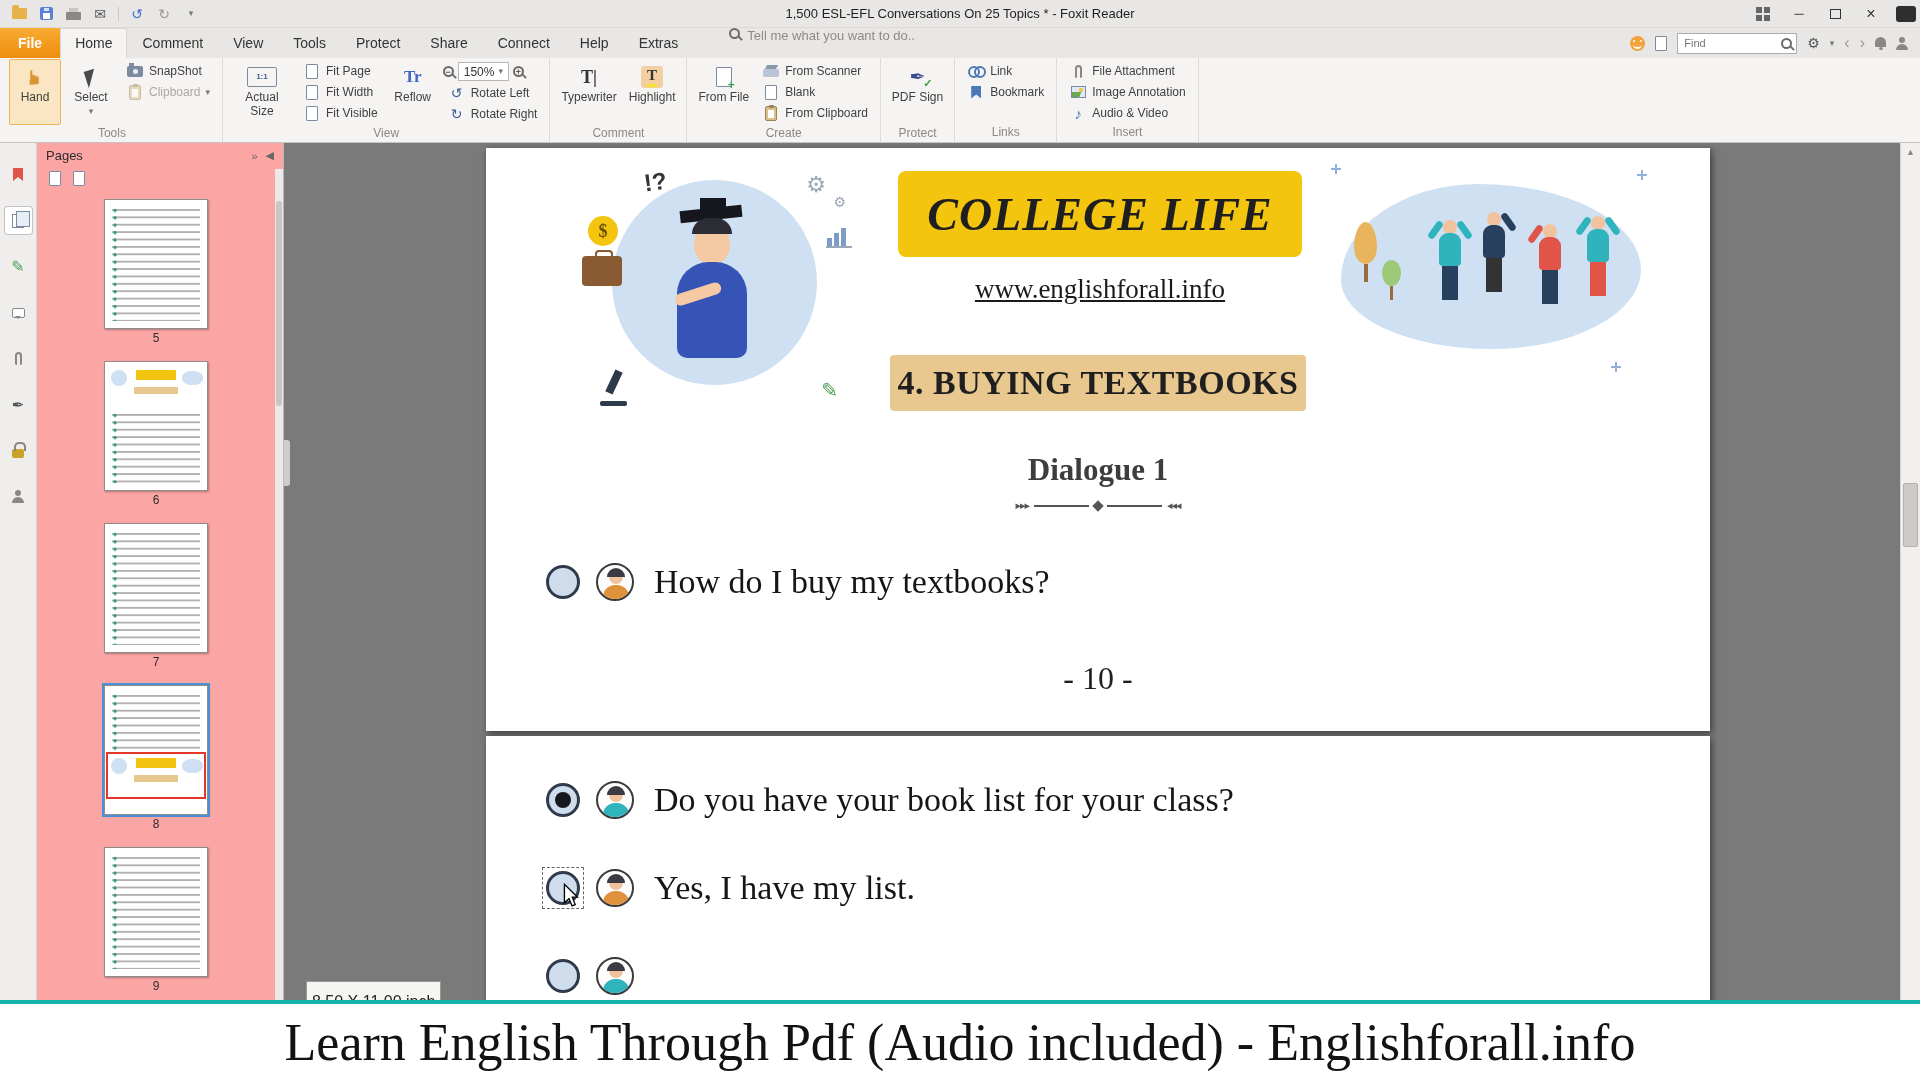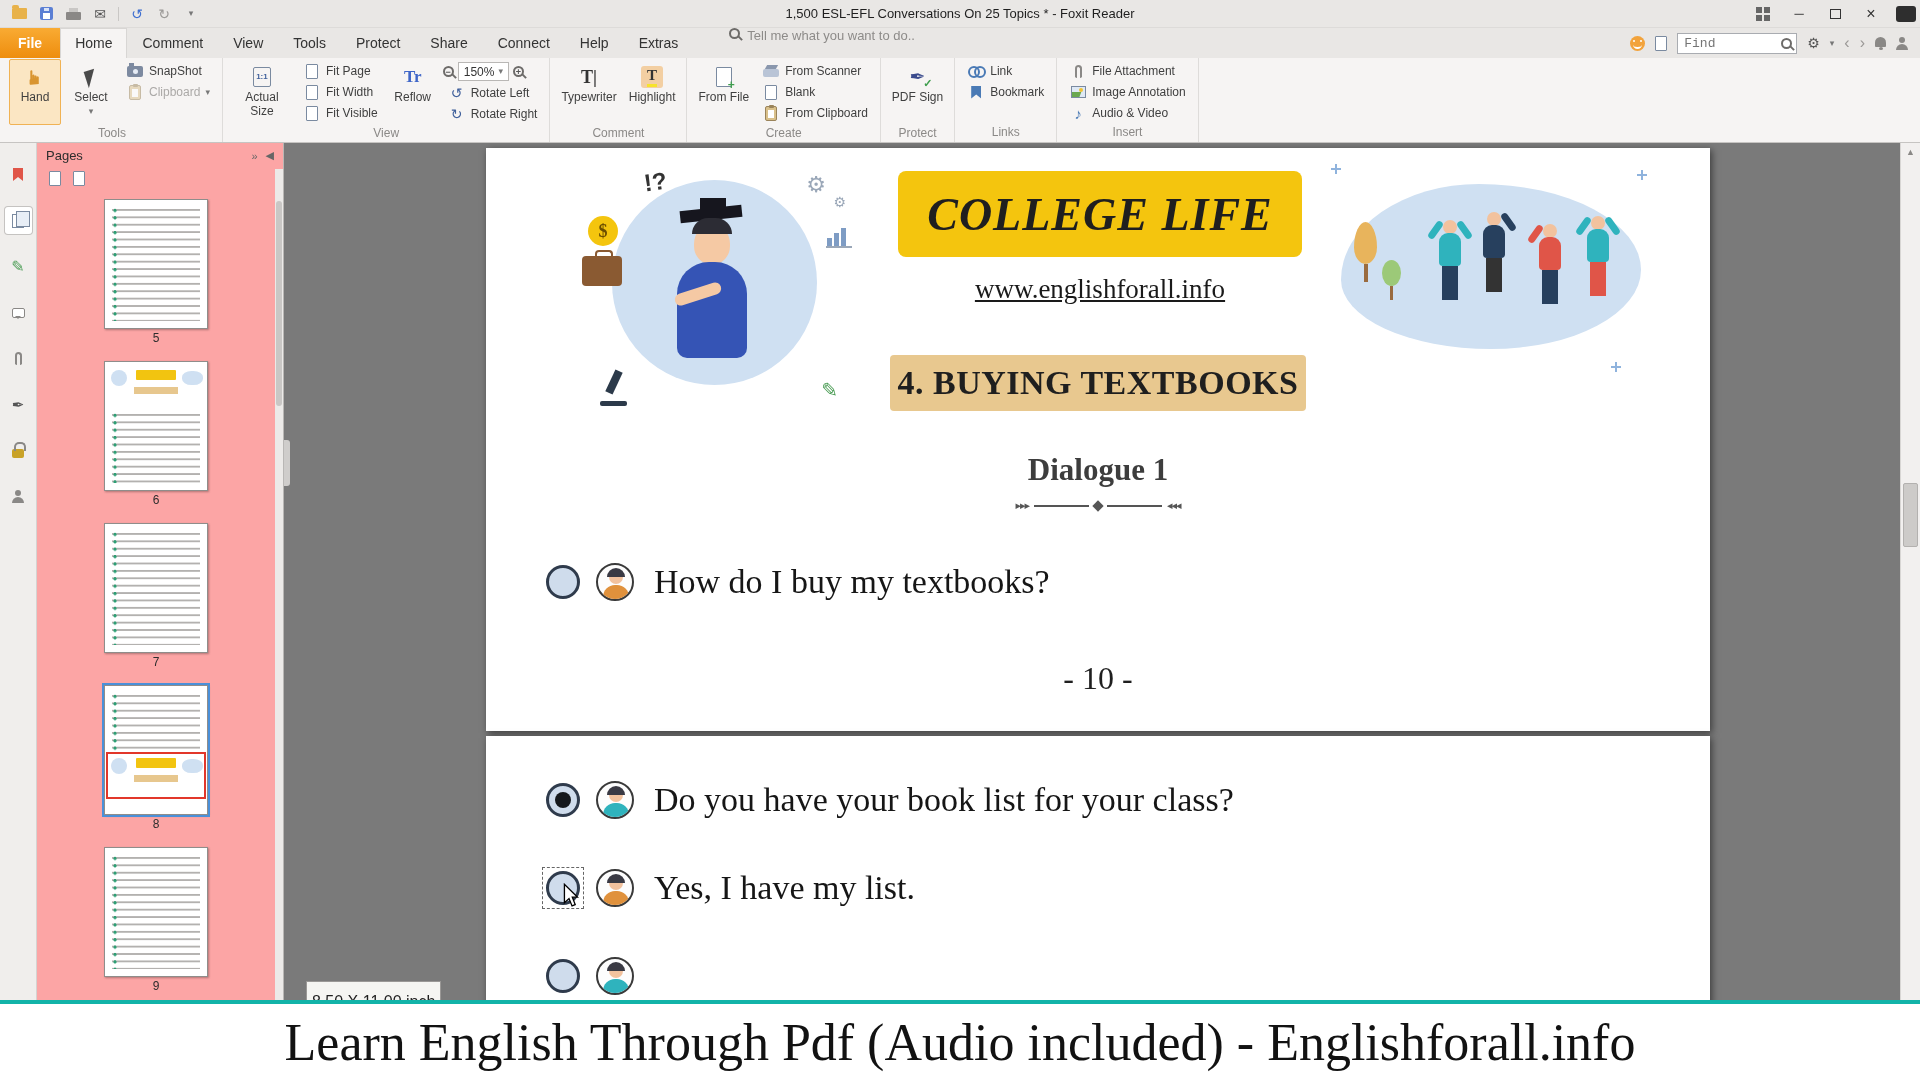--- a/index.html
+++ b/index.html
@@ -29,21 +29,21 @@
 .c-blue{color:#3f6fd0}.c-gray{color:#9b9997}.c-dark{color:#555}
 
 
 .tabsrow{position:absolute;top:28px;left:0;right:0;height:30px;background:#e9e7e5;display:flex;align-items:stretch;z-index:19}
 .tab{display:flex;align-items:center;padding:0 15px;font-size:14px;color:#333}
 .tab.file{background:linear-gradient(#f9ab33,#ee8d0e);color:#fff;font-weight:700;padding:0 18px}
 .tab.active{background:#f6f4f3;box-shadow:inset 1px 1px 0 #d8d6d4,inset -1px 0 0 #d8d6d4}
 .tellme{display:flex;align-items:flex-start;gap:7px;margin-left:36px;color:#8d8b89;font-size:13px}
 .right-cluster{margin-left:auto;display:flex;align-items:center;gap:10px;padding-right:12px}
 .findbox{display:flex;align-items:center;background:#fff;border:1px solid #a9acb1;height:21px;width:120px;padding:0 4px 0 6px;gap:4px}
-.findbox input{border:none;outline:none;flex:1;min-width:0;font-size:13px;color:#333;font-family:Liberation Mono, monospace;background:transparent}
+.findbox input{border:none;outline:none;flex:1;min-width:0;font-size:11px;color:#333;font-family:Liberation Sans, sans-serif;background:transparent}
 .mag{width:11px;height:11px;border:2px solid #6d6b69;border-radius:50%;position:relative;flex:none}
 .mag::after{content:"";position:absolute;width:6px;height:2px;background:#6d6b69;transform:rotate(45deg);right:-5px;bottom:-2px}
 .mag i{font-style:normal;position:absolute;inset:0;display:flex;align-items:center;justify-content:center;font-size:9px;color:#555;font-weight:700}
 .smile{width:15px;height:15px;border-radius:50%;background:#f2a33c;position:relative}
 .smile::before{content:"";position:absolute;top:4px;left:3px;width:2px;height:2px;background:#fff;border-radius:50%;box-shadow:7px 0 #fff}
 .smile::after{content:"";position:absolute;left:3px;top:6px;width:9px;height:5px;border-bottom:2px solid #fff;border-radius:0 0 9px 9px}
 .bell{width:11px;height:10px;background:#8a8886;border-radius:6px 6px 1px 1px;position:relative;margin-top:-2px}
 .bell::after{content:"";position:absolute;left:3.5px;bottom:-3px;width:4px;height:3px;border-radius:50%;background:#8a8886}
 .person-ic{width:12px;height:13px;position:relative}
 .person-ic::before{content:"";position:absolute;top:0;left:3px;width:6px;height:6px;border-radius:50%;background:#8a8886}
@@ -64,21 +64,21 @@
 .is{width:18px;height:16px;display:flex;align-items:center;justify-content:center;flex:none}
 .hand-g{font-size:20px;color:#d9952f;transform:rotate(-90deg);display:inline-block}
 .cursor-ic{width:0;height:0;border-top:17px solid #4a4a4a;border-right:11px solid transparent;transform:rotate(-18deg);margin-top:3px}
 .cam{width:16px;height:11px;background:#7d8aa0;border-radius:2px;position:relative}
 .cam::before{content:"";position:absolute;left:5.5px;top:3px;width:5px;height:5px;border-radius:50%;background:#e6ecf5}
 .cam::after{content:"";position:absolute;top:-3px;left:2px;width:5px;height:3px;background:#7d8aa0}
 .clipb{width:12px;height:15px;background:#d9c08a;border:1px solid #9a835a;border-radius:2px;position:relative}
 .clipb::before{content:"";position:absolute;top:-2px;left:2.5px;width:5px;height:3px;background:#9a835a;border-radius:1px}
 .clipb::after{content:"";position:absolute;inset:3px 2px 2px;background:#fff}
 .dim{opacity:.5}
-.acts{width:18px;height:20px;border:1px solid #7a8aa0;border-radius:2px;display:flex;align-items:center;justify-content:center;font-size:8px;color:#41619c;font-weight:700}
+.acts{width:30px;height:20px;border:1px solid #7a8aa0;border-radius:2px;display:flex;align-items:center;justify-content:center;font-size:8px;color:#41619c;font-weight:700}
 .pg{width:12px;height:15px;background:#fff;border:1px solid #7a8aa0;border-radius:1px;position:relative}
 .pg.big{width:16px;height:20px}
 .pg .plus{position:absolute;right:-4px;bottom:-5px;color:#3f9e4d;font-size:12px;font-weight:700;line-height:1}
 .reflow-g{font-family:"Liberation Serif",serif;font-weight:700;font-size:17px;color:#3f66c8}
 .tw-g{font-family:"Liberation Serif",serif;font-weight:700;font-size:18px;color:#333}
 .hl{width:22px;height:22px;background:#f3cfa2;border-radius:3px;display:flex;align-items:center;justify-content:center}
 .hl span{font-family:"Liberation Serif",serif;font-weight:700;font-size:15px;color:#333;border-bottom:3px solid #f7e32b;line-height:1.1}
 .scan{width:16px;height:8px;background:#b9c4d6;border-radius:2px;position:relative;margin-top:4px}
 .scan::before{content:"";position:absolute;top:-4px;left:3px;width:11px;height:4px;background:#8a97ad;transform:skewX(-30deg)}
 .sign-g{font-size:19px;color:#3a4a8c;position:relative}

